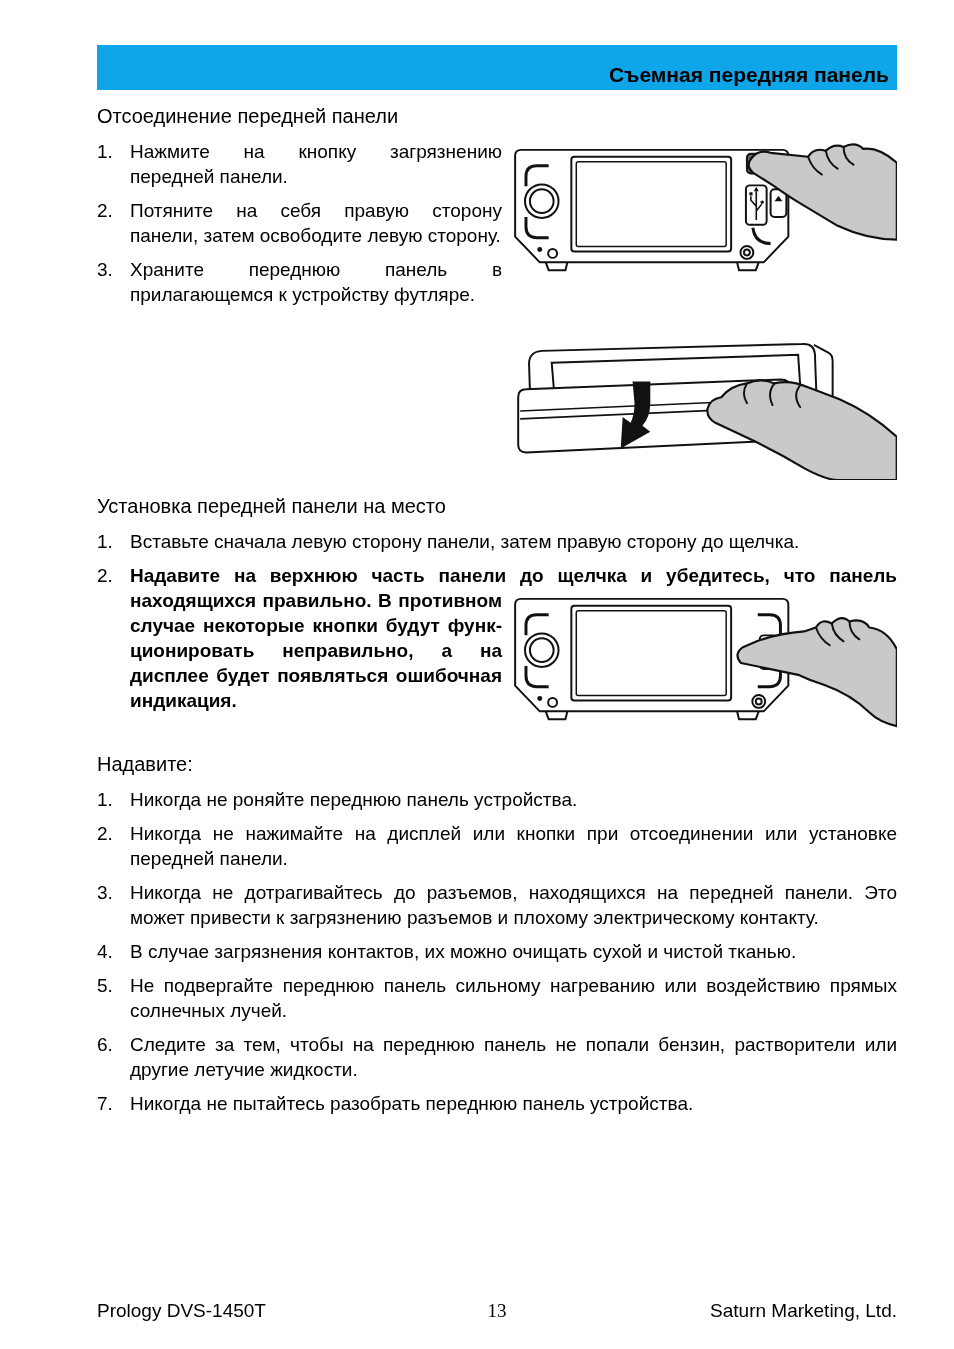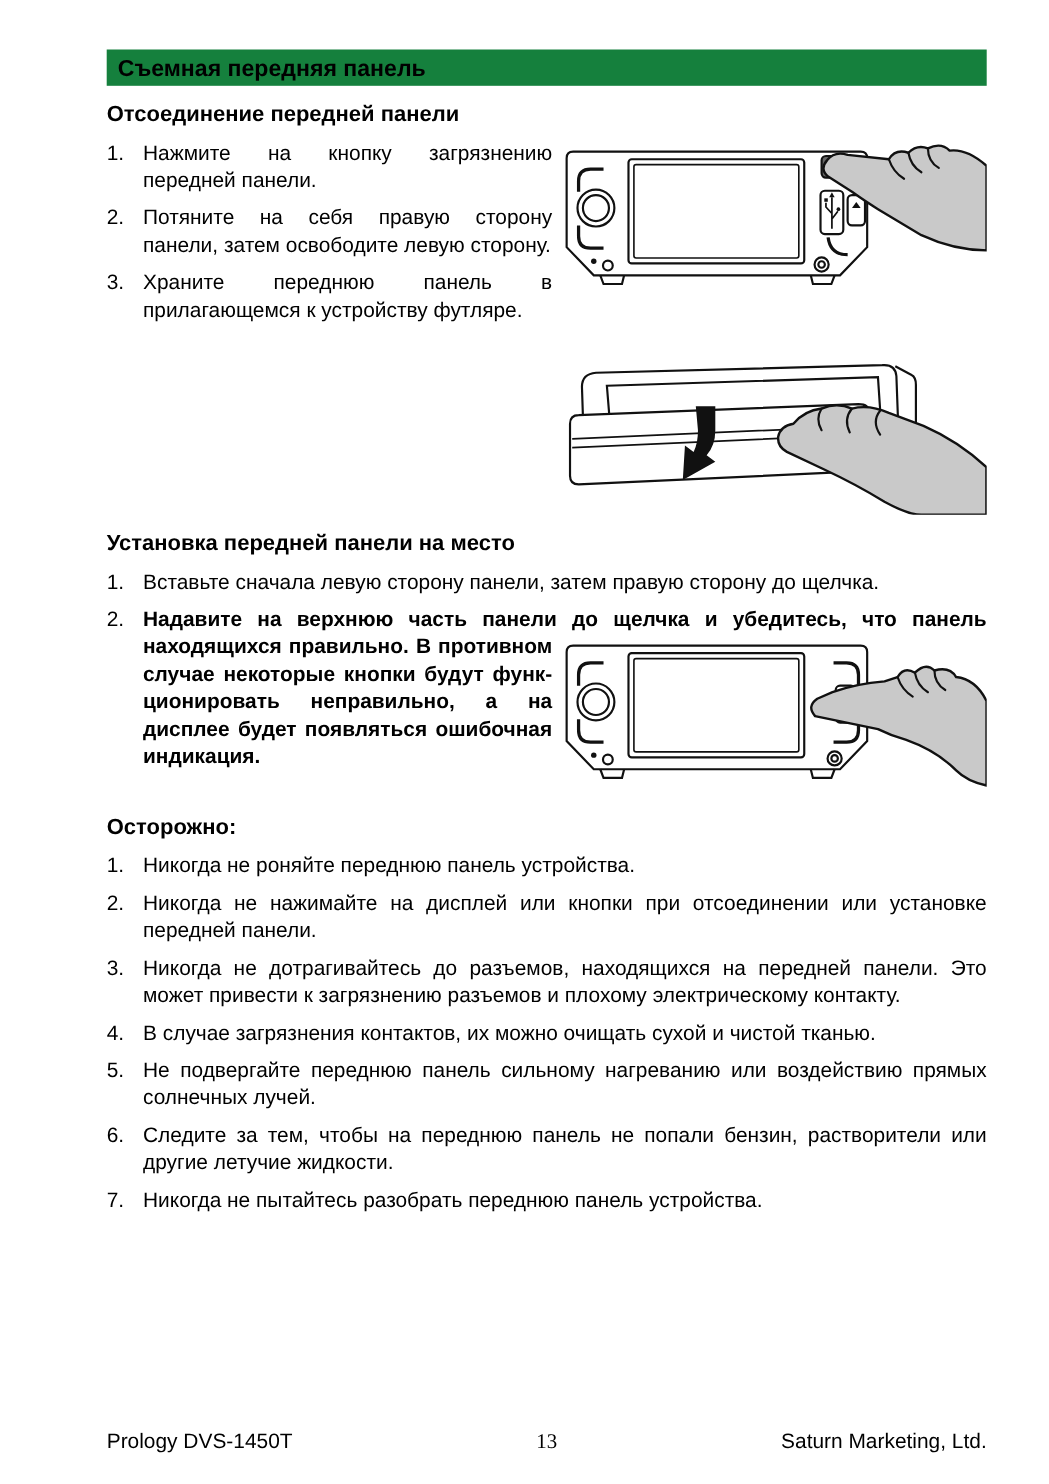--- a/index.html
+++ b/index.html
@@ -3,24 +3,24 @@
 <meta charset="utf-8">
 <style>
   html,body{margin:0;padding:0;background:#fff;}
   body{
     width:954px;height:1349px;position:relative;overflow:hidden;
     font-family:"Liberation Sans","DejaVu Sans",sans-serif;
     font-size:19px;line-height:25px;color:#000;
   }
   .page{position:relative;width:800px;height:1349px;margin:0;padding:45px 57px 0 97px;box-sizing:content-box;}
   .section-bar{
-    background:#15803d;font-weight:bold;font-size:21px;line-height:25px;
-    padding:5px 8px 3px 10px;margin:0 0 12px 0;
+    background:#0ea5e9;font-weight:bold;font-size:21px;line-height:25px;
+    padding:17px 8px 3px 10px;margin:0 0 12px 0;text-align:right;
   }
-  .h2{font-weight:bold;font-size:20px;line-height:25px;margin:14px 0 10px 0;}
+  .h2{font-weight:normal;font-size:20px;line-height:25px;margin:14px 0 10px 0;}
   .h2.caution{margin-top:18px;}
   
   .li{display:flex;margin:0 0 9px 0;}
   .li .num{flex:0 0 33px;}
   .li .li-text{flex:1 1 auto;text-align:justify;}
   
   .row-detach{display:flex;align-items:flex-start;}
   .detach-col{width:405px;flex:0 0 405px;}
   .fig{margin:0;padding:0;}
   .fig-right{margin-left:auto;}
@@ -183,21 +183,21 @@
             <g>
               <path d="M234,58 Q224,65 232,74 L290,86 Q302,92 316,96 Q344,106 362,124 Q372,134 390,138 L390,60 Q380,40 362,38 Q356,28 342,32 Q334,24 324,34 Q314,28 308,38 L296,42 Q270,44 248,52 Z" fill="#c9c9c9" stroke="#111" stroke-width="2.2" stroke-linejoin="round"></path>
               <path d="M308,38 Q312,50 322,56 M324,34 Q326,46 336,52 M342,32 Q342,44 352,50" fill="none" stroke="#111" stroke-width="2" stroke-linecap="round"></path>
             </g>
           </svg>
         </figure>
       </div>
     </div>
   </div>
 
-  <div class="h2 caution">Осторожно:</div>
+  <div class="h2 caution">Надавите:</div>
 
   <div class="li">
     <span class="num">1.</span>
     <div class="li-text">Никогда не роняйте переднюю панель устройства.</div>
   </div>
   <div class="li">
     <span class="num">2.</span>
     <div class="li-text">Никогда не нажимайте на дисплей или кнопки при отсоединении или установке передней панели.</div>
   </div>
   <div class="li">

